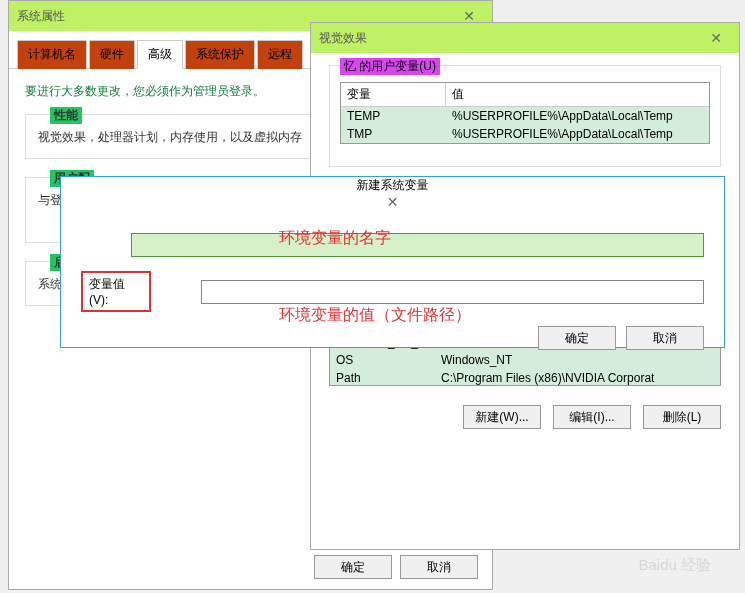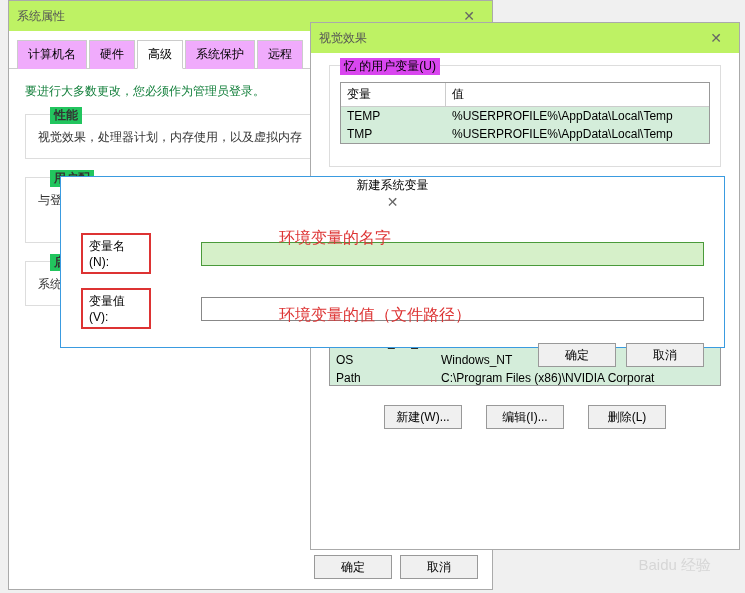--- a/index.html
+++ b/index.html
@@ -6,21 +6,21 @@
     body { background: #f0f0f0; width: 745px; height: 593px; position: relative; overflow: hidden; }
     
     .window { position: absolute; background: #fff; border: 1px solid #aaa; }
     .titlebar { display: flex; justify-content: space-between; align-items: center; height: 30px; padding: 0 8px; background: #bef264; }
     .titlebar-title { color: #555; font-size: 12px; }
     .close-x { width: 30px; text-align: center; color: #666; cursor: pointer; font-size: 14px; }
     
     
     .sysprops { left: 8px; top: 0; width: 485px; height: 590px; }
     .tabs { display: flex; padding: 8px 8px 0 8px; border-bottom: 1px solid #ccc; }
-    .tab { padding: 5px 10px; border: 1px solid #ccc; border-bottom: none; margin-right: 2px; background: #f0abfc; cursor: pointer; position: relative; top: 1px; }
+    .tab { padding: 5px 10px; border: 1px solid #ccc; border-bottom: none; margin-right: 2px; background: #c2410c; cursor: pointer; position: relative; top: 1px; }
     .tab.active { background: #fff; border-bottom: 1px solid #fff; }
     .sysprops-body { padding: 14px 16px; }
     .admin-note { margin-bottom: 14px; color: #15803d; }
     .group { border: 1px solid #ddd; padding: 10px 12px 12px; margin-bottom: 18px; position: relative; }
     .group-label { position: absolute; top: -8px; left: 24px; background: #22c55e; padding: 0 4px; color: #333; font-weight: bold; }
     .group-desc { color: #333; margin-top: 4px; }
     .sysprops-buttons { position: absolute; bottom: 10px; right: 14px; display: flex; gap: 8px; }
     .btn { min-width: 78px; height: 24px; border: 1px solid #999; background: #f0f0f0; cursor: pointer; padding: 0 10px; }
     
     
@@ -31,21 +31,21 @@
     .env-table { width: 100%; border: 1px solid #999; margin-top: 6px; margin-bottom: 10px; }
     .env-header { display: flex; background: #fff; border-bottom: 1px solid #ccc; }
     .env-header > div { padding: 3px 6px; border-right: 1px solid #ccc; }
     .env-header > div:last-child { border-right: none; }
     .env-rows { max-height: 66px; overflow: hidden; }
     .env-rows.sys { max-height: 88px; }
     .env-row { display: flex; background: #d4edda; }
     .env-row > div { padding: 2px 6px; white-space: nowrap; overflow: hidden; }
     .col-name { width: 105px; flex-shrink: 0; }
     .col-val { flex: 1; }
-    .env-buttons { display: flex; justify-content: center; gap: 24px; margin-top: 19px; }
+    .env-buttons { display: flex; justify-content: flex-end; gap: 12px; margin-top: 19px; }
     
     
     .newvar { position: absolute; left: 60px; top: 176px; width: 665px; height: 172px; background: #fff; border: 1px solid #3a9be0; z-index: 10; }
     .newvar-title { display: flex; justify-content: space-between; align-items: center; height: 28px; padding: 0 10px; flex-direction: column; }
     .newvar-body { padding: 10px 20px 14px; position: relative; }
     .field-row { display: flex; align-items: center; margin-bottom: 14px; }
     .field-row:first-child { margin-top: 18px; }
     .field-label { width: 80px; padding: 3px 6px; text-align: left; }
     .field-label.boxed { border: 2px solid #d33; width: 70px; }
     .field-input { flex: 1; height: 24px; border: 1px solid #888; padding: 2px 4px; }
@@ -151,21 +151,20 @@
   </div>
 </div>
 
 <div class="newvar">
   <div class="newvar-title">
     <span>新建系统变量</span>
     <span class="close-x">✕</span>
   </div>
   <div class="newvar-body">
     <div class="field-row">
-      <div class="field-label boxed">变量名(N):</div>
       <div style="width:50px"></div>
       <input class="field-input green" value="" style="">
     </div>
     <div class="field-row">
       <div class="field-label boxed">变量值(V):</div>
       <div style="width:50px"></div>
       <input class="field-input" value="" style="">
     </div>
     <div class="newvar-buttons">
       <button class="btn">确定</button>

